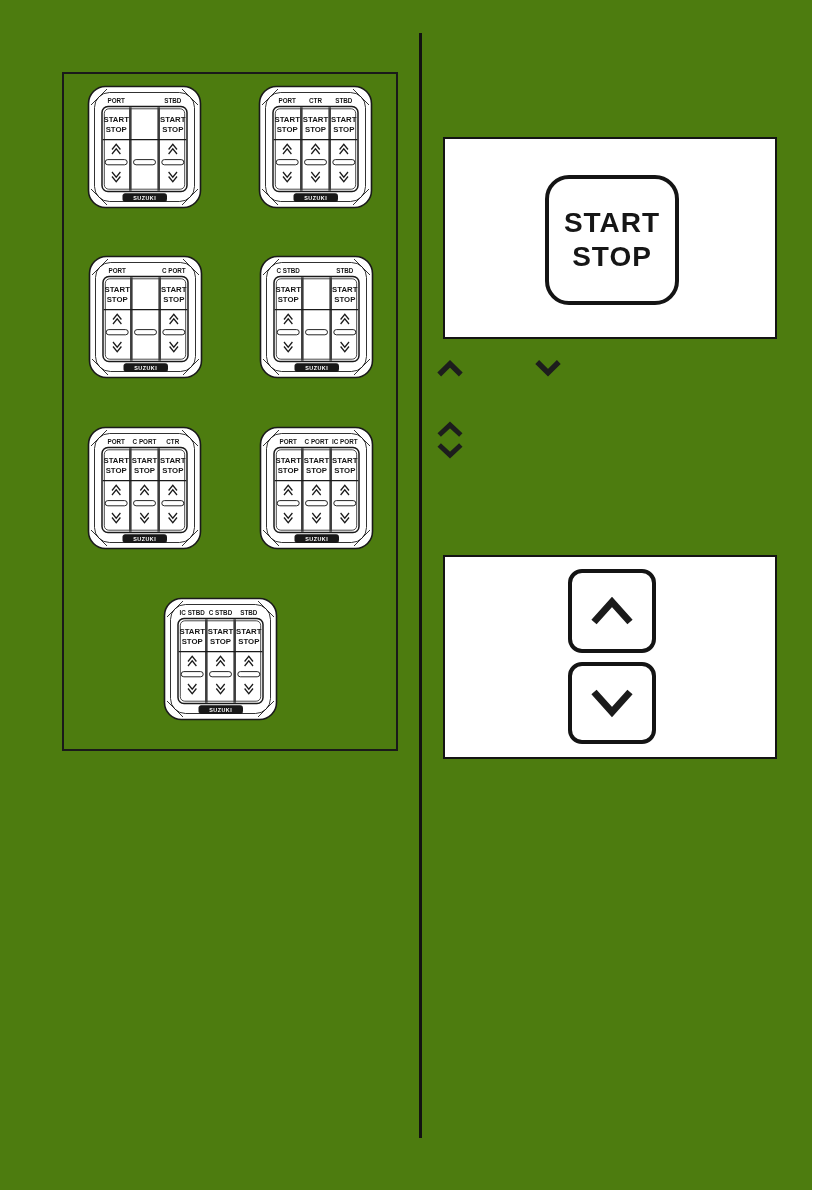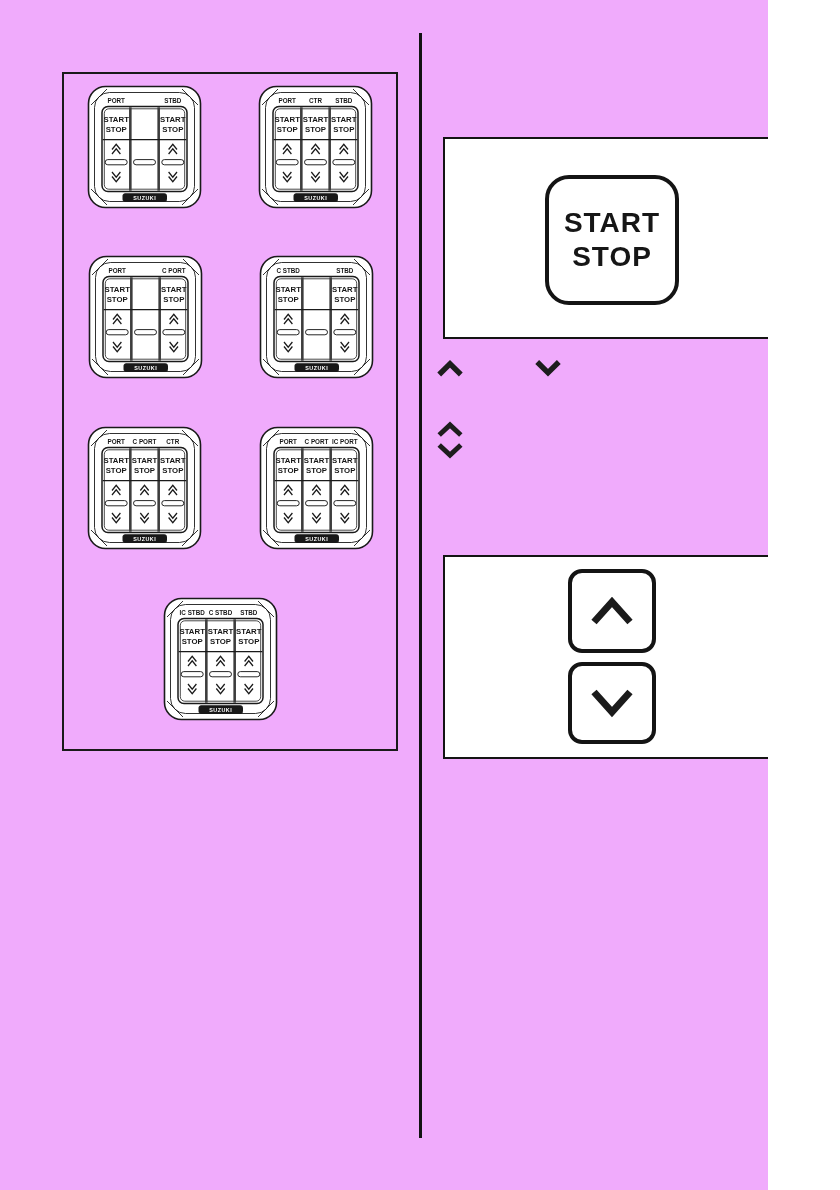--- a/index.html
+++ b/index.html
@@ -1,17 +1,17 @@
 <!DOCTYPE html>
 <html><head>
 <meta charset="utf-8">
 <style>
   html,body{margin:0;padding:0;}
   body{background:#ffffff;font-family:"Liberation Sans",sans-serif;}
-  .page{position:relative;width:768px;height:1190px;background:#f0abfc;overflow:hidden;}
+  .page{position:relative;width:768px;height:1190px;background:#4d7c0f;overflow:hidden;padding-left:44px;}
   .divider{position:absolute;left:419px;top:33px;width:3px;height:1105px;background:#121212;}
   .left-box{position:absolute;left:62px;top:72px;width:336px;height:679px;border:2px solid #1a1a1a;box-sizing:border-box;}
   .panel-slot{position:absolute;width:115px;height:124px;}
   .fig-box{position:absolute;border:2px solid #141414;box-sizing:border-box;background:#ffffff;}
   .fig-box1{left:443px;top:137px;width:334px;height:202px;}
   .fig-box2{left:443px;top:555px;width:334px;height:204px;}
   .big-button{position:absolute;left:100px;top:36px;width:134px;height:130px;border:4px solid #141414;border-radius:24px;box-sizing:border-box;
     display:flex;flex-direction:column;align-items:center;justify-content:center;gap:6px;}
   .big-button span{font-size:28px;font-weight:700;letter-spacing:1px;color:#161616;line-height:1;}
   .trim-button{position:absolute;left:123px;width:88px;height:84px;border:4px solid #141414;border-radius:14px;box-sizing:border-box;

